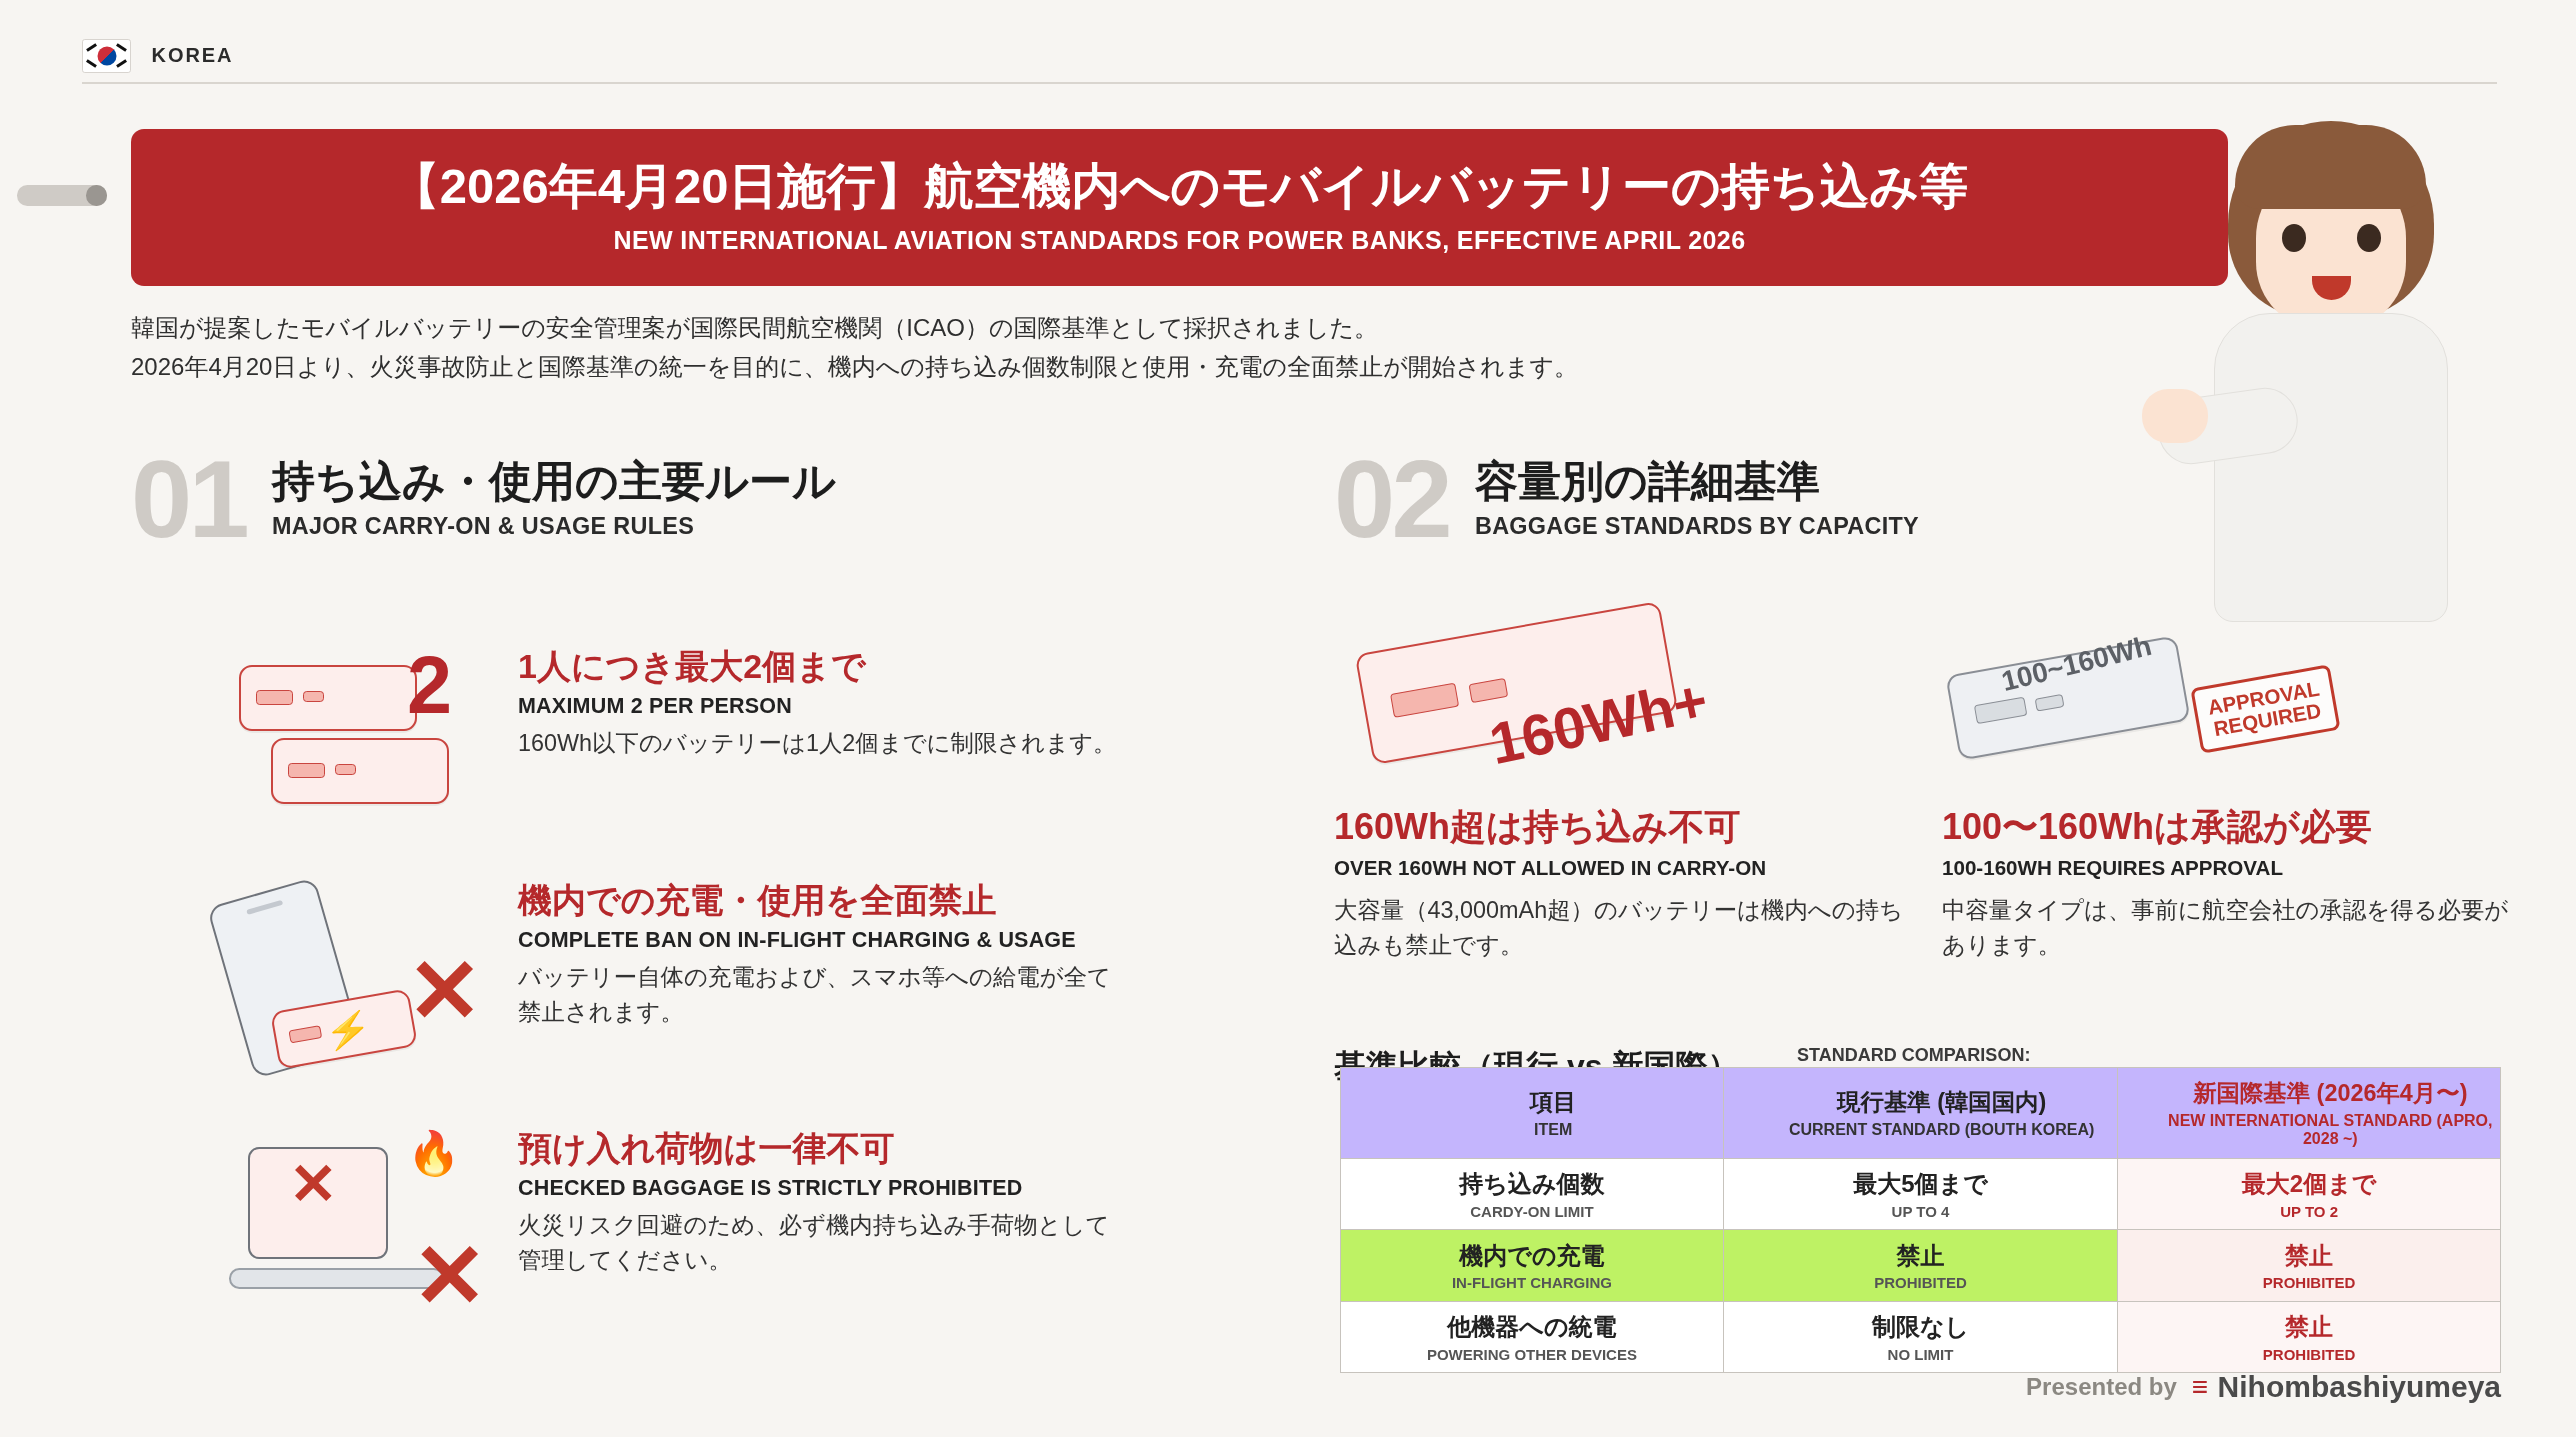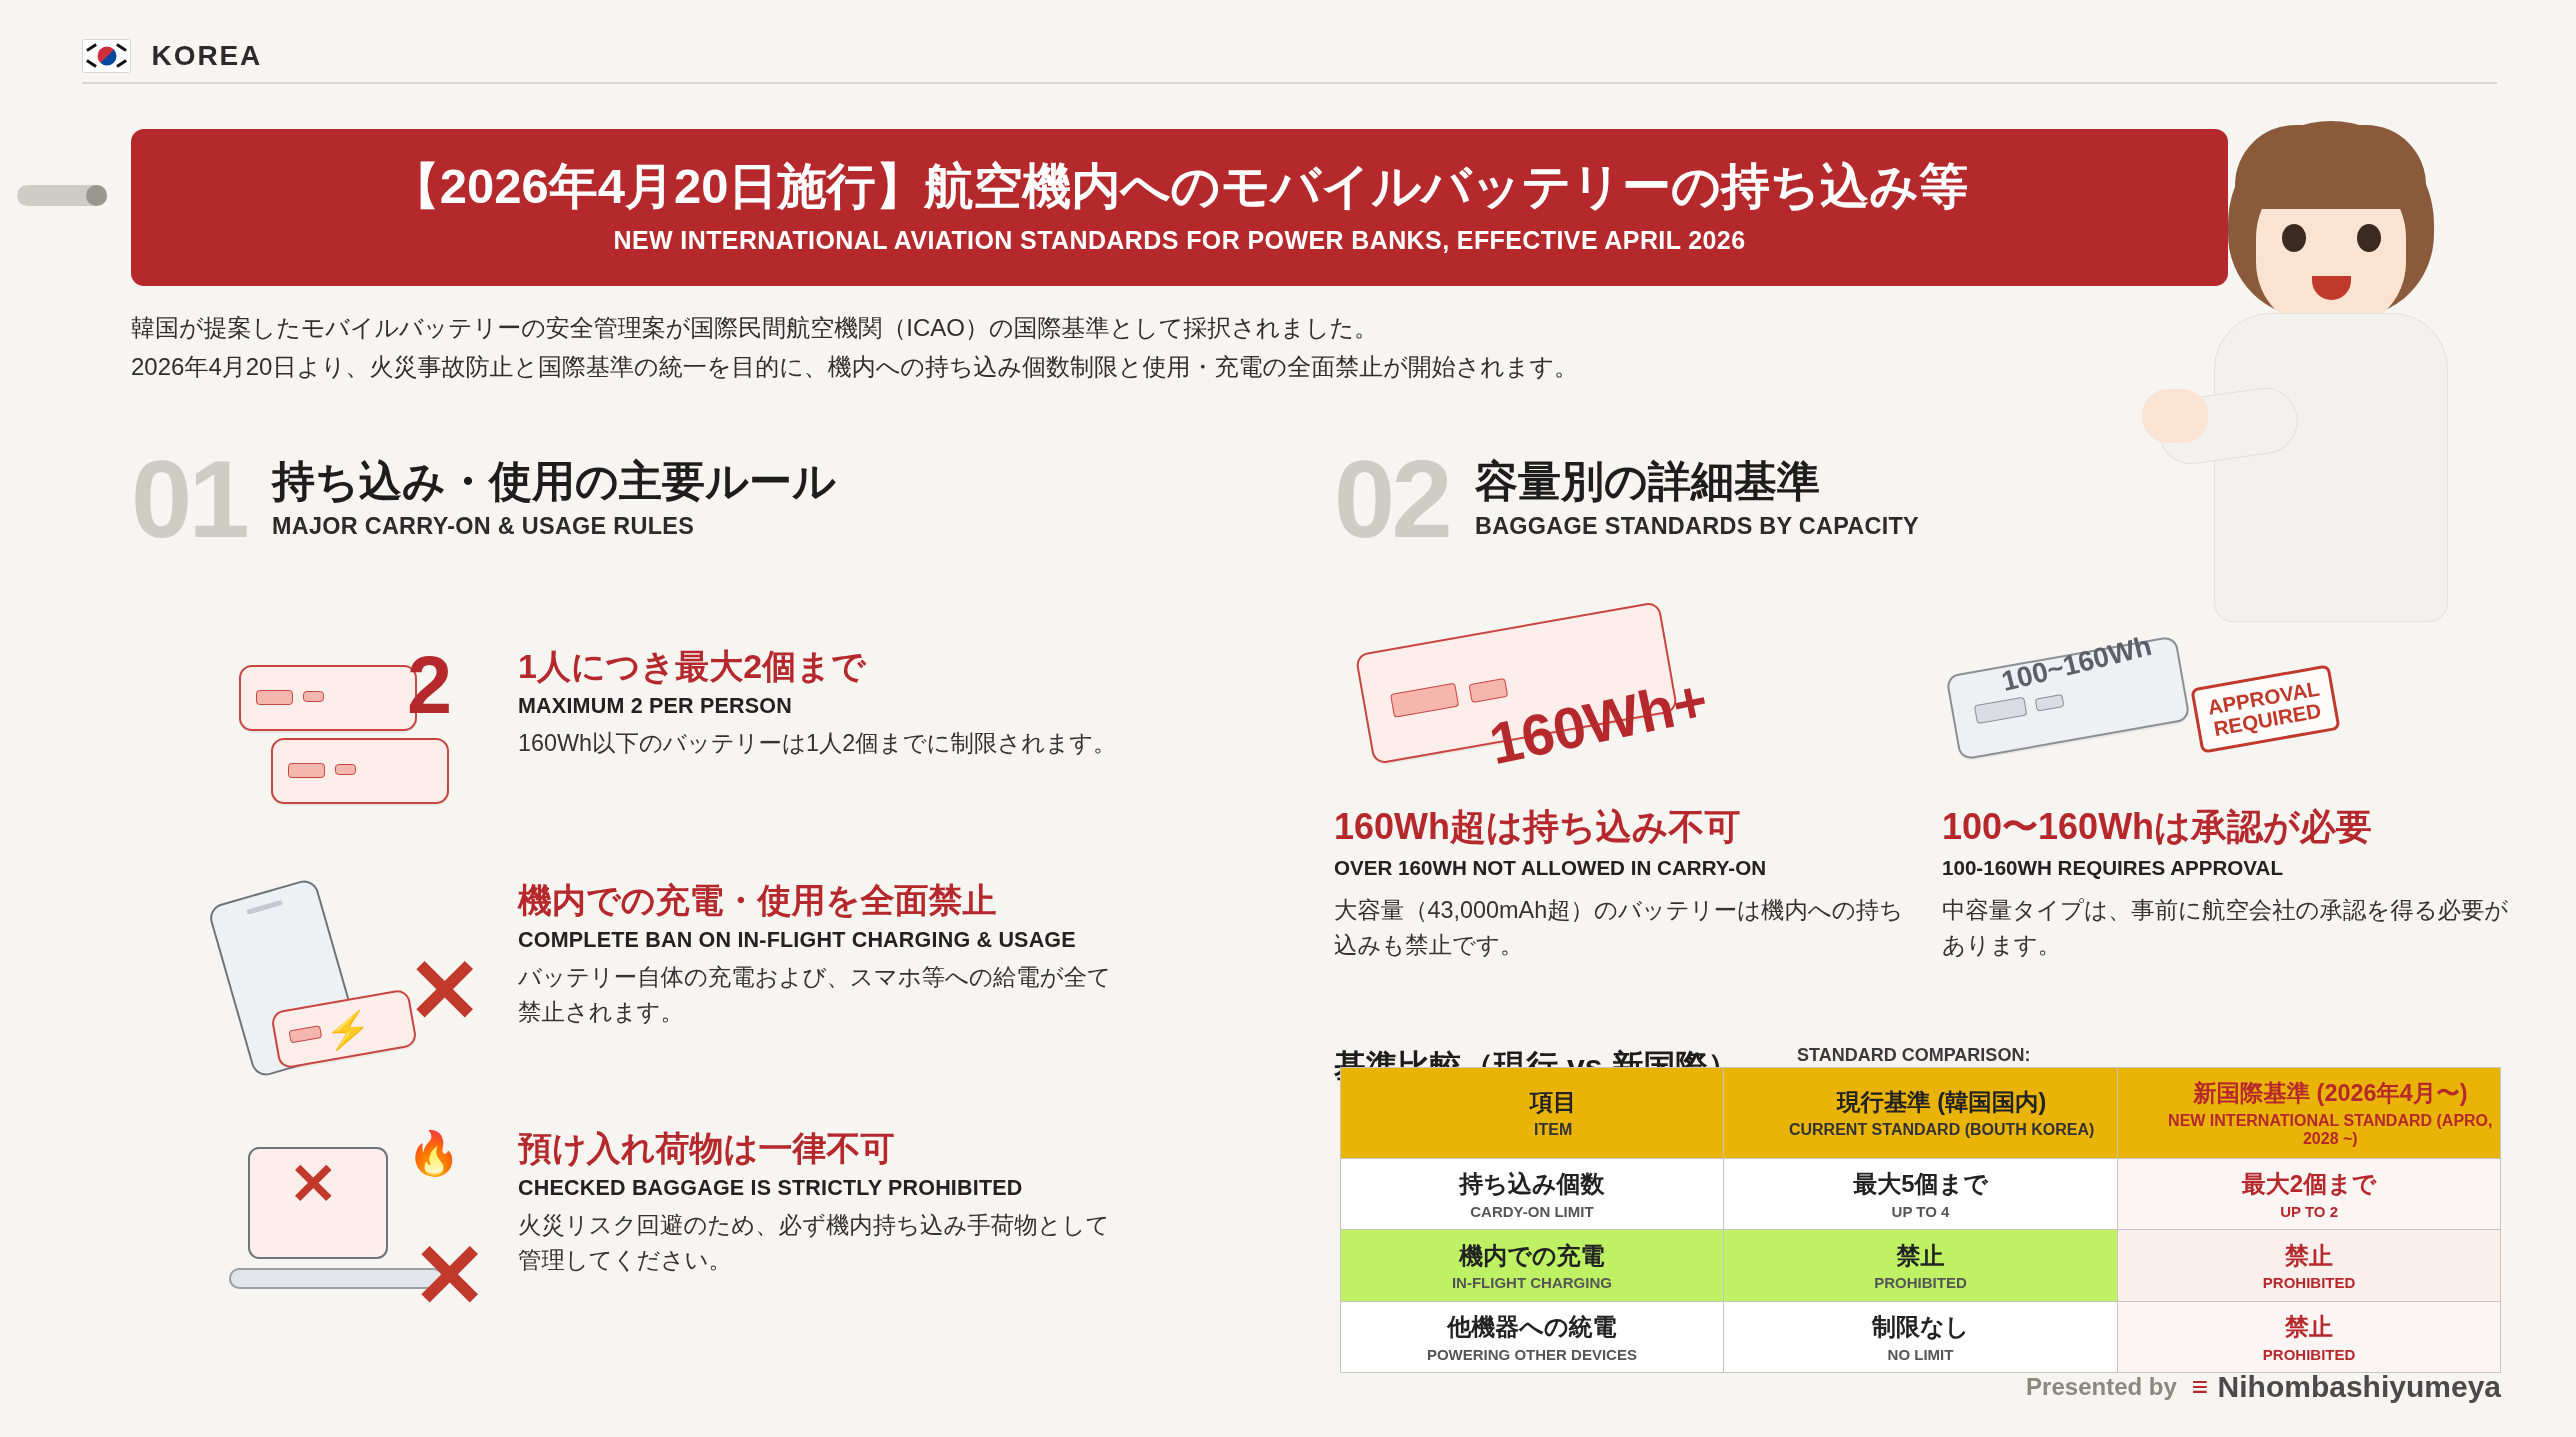--- a/index.html
+++ b/index.html
@@ -33,21 +33,21 @@
   .flag .bar {
     position: absolute; width: 11.2px; height: 2.8px; background: #111;
   }
   .flag .b1 { left: 2.8px; top: 6.6px; transform: rotate(-33deg); }
   .flag .b2 { left: 2.8px; bottom: 6.6px; transform: rotate(33deg); }
   .flag .b3 { right: 2.8px; top: 6.6px; transform: rotate(33deg); }
   .flag .b4 { right: 2.8px; bottom: 6.6px; transform: rotate(-33deg); }
 
   .country-label {
     margin-left: 20.6px;
-    font-size: 28px; font-weight: bold; letter-spacing: 1.9px; color: #2b2b2b;
+    font-size: 20px; font-weight: bold; letter-spacing: 1.9px; color: #2b2b2b;
   }
   .header-rule {
     position: absolute; left: 82px; top: 82px; width: 2415px; height: 1.9px;
     background: #d9d5cf;
   }
   .left-accent {
     position: absolute; left: 17px; top: 185px; width: 90px; height: 20.6px;
     background: #cfcbc6; border-radius: 10.3px;
   }
   .left-accent-dot {
@@ -163,21 +163,21 @@
   .cmp-jp { font-size: 32px; font-weight: bold; color: #1d1d1d; }
   .cmp-en { font-size: 18px; font-weight: bold; color: #3a3a3a; margin-left: 17px; line-height: 1.25; }
 
   table.cmp {
     position: absolute; left: 1340px; top: 1067px; width: 1161px;
     border-collapse: collapse; background: #fff;
   }
   table.cmp th, table.cmp td {
     border: 0.9px solid #c7c3bd; text-align: center; padding: 9.4px 5.6px;
   }
-  table.cmp thead th { background: #eab308; padding-left: 48px; }
+  table.cmp thead th { background: #c4b5fd; padding-left: 48px; }
   .th-jp { font-size: 23.4px; font-weight: bold; color: #222; }
   .th-en { font-size: 16px; font-weight: bold; color: #333; margin-top: 2.8px; }
   .col-new .th-jp, .col-new .th-en { color: #b5282b; }
   .cell-jp { font-size: 24px; font-weight: bold; color: #222; }
   .cell-en { font-size: 15px; font-weight: bold; color: #555; margin-top: 2.8px; }
   td.new .cell-jp { color: #b5282b; }
   td.new .cell-en { color: #b5282b; }
   td.new { background: #fdf5f4; }
   tr.alt td { background: #bef264; }
   tr.alt td.new { background: #fbefed; }

